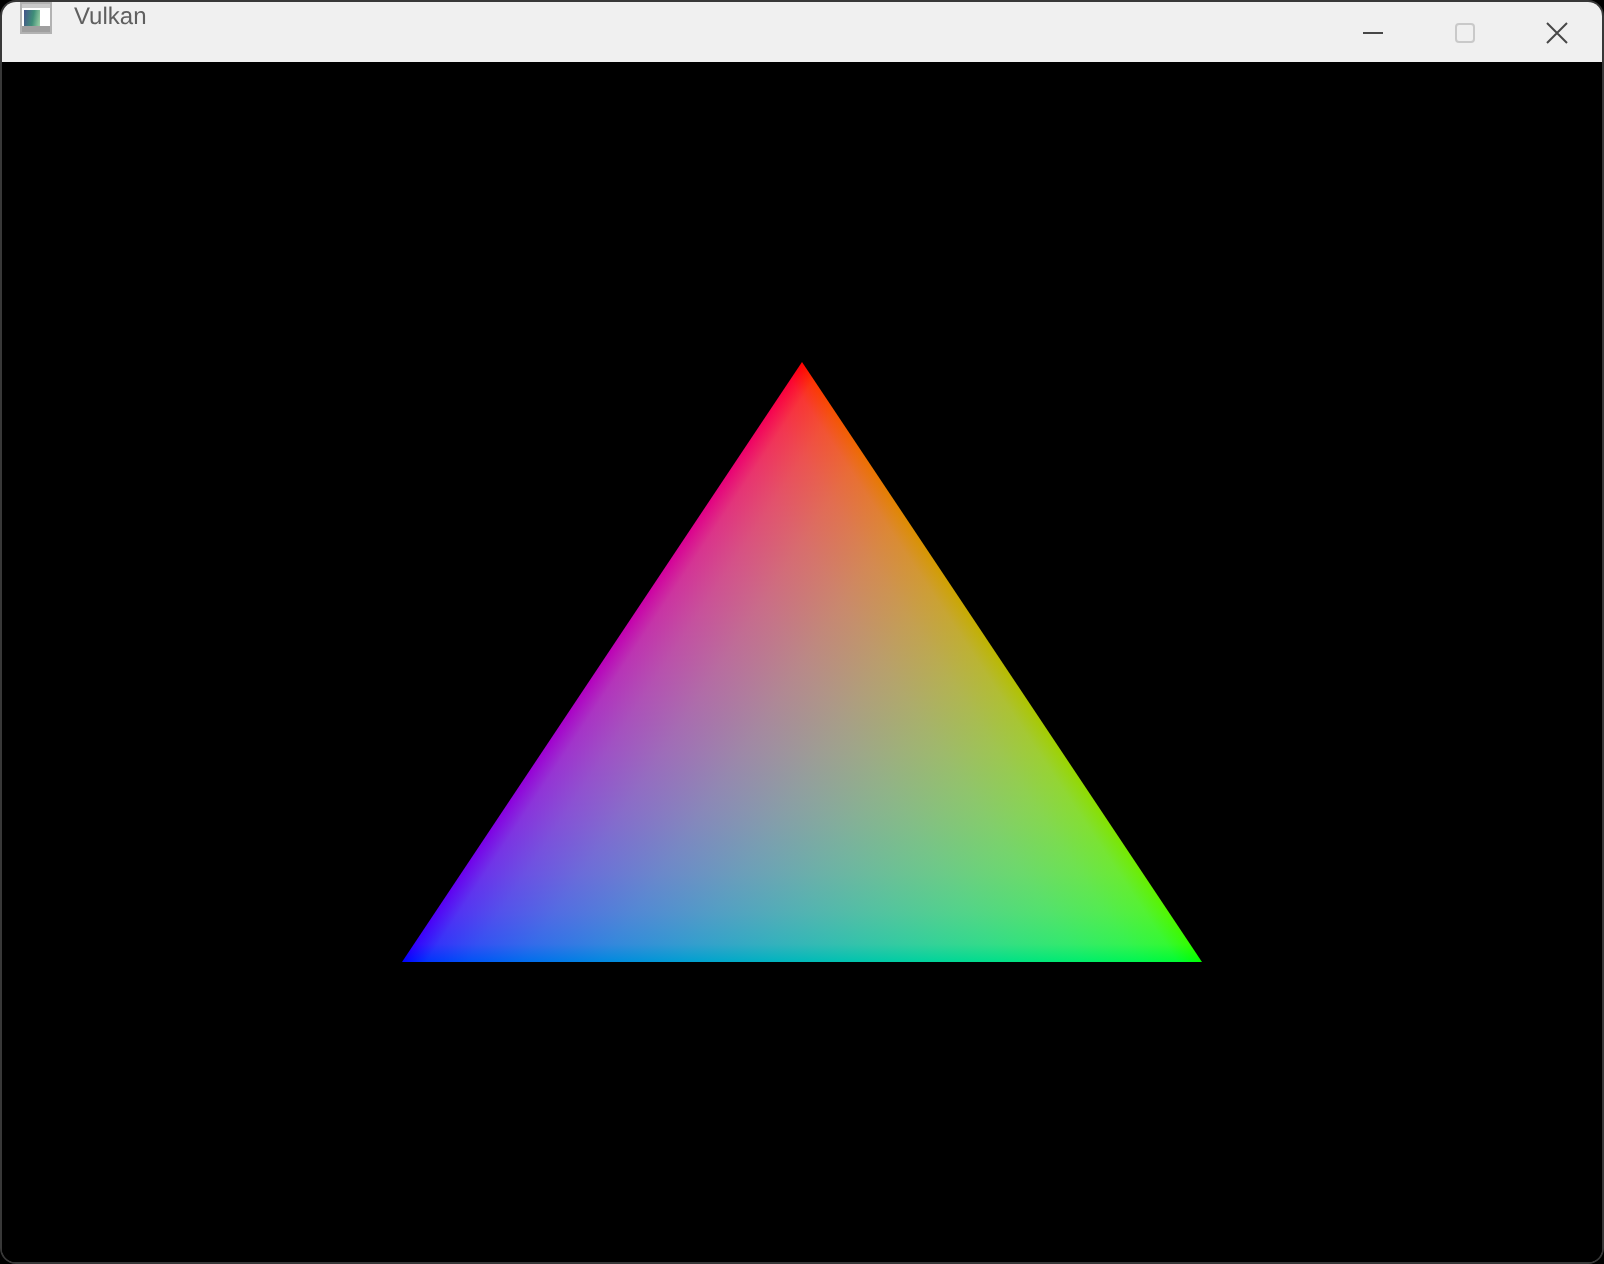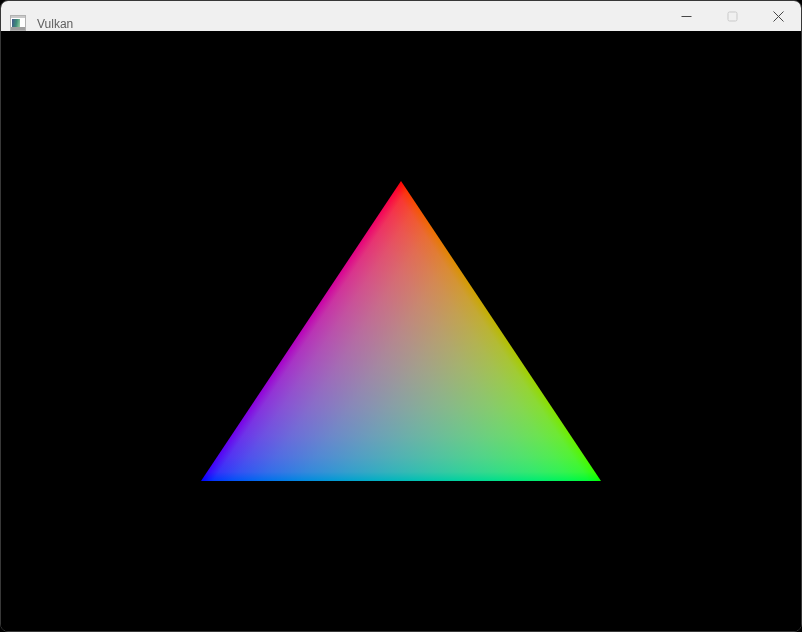--- a/index.html
+++ b/index.html
@@ -15,21 +15,21 @@
     box-sizing: border-box;
     border: 1px solid var(--border-color, #383838);
     border-radius: 8px;
     overflow: hidden;
     background: #000000;
   }
   .titlebar {
     height: 30px;
     background: var(--titlebar-bg, #f0f0f0);
     display: flex;
-    align-items: flex-end;
+    align-items: flex-start;
     user-select: none;
   }
   .app-icon {
     position: relative;
     width: 16px;
     height: 16px;
     margin-left: 9px;
     box-sizing: border-box;
     background: #ffffff;
     border: 1px solid #b2b2b2;

